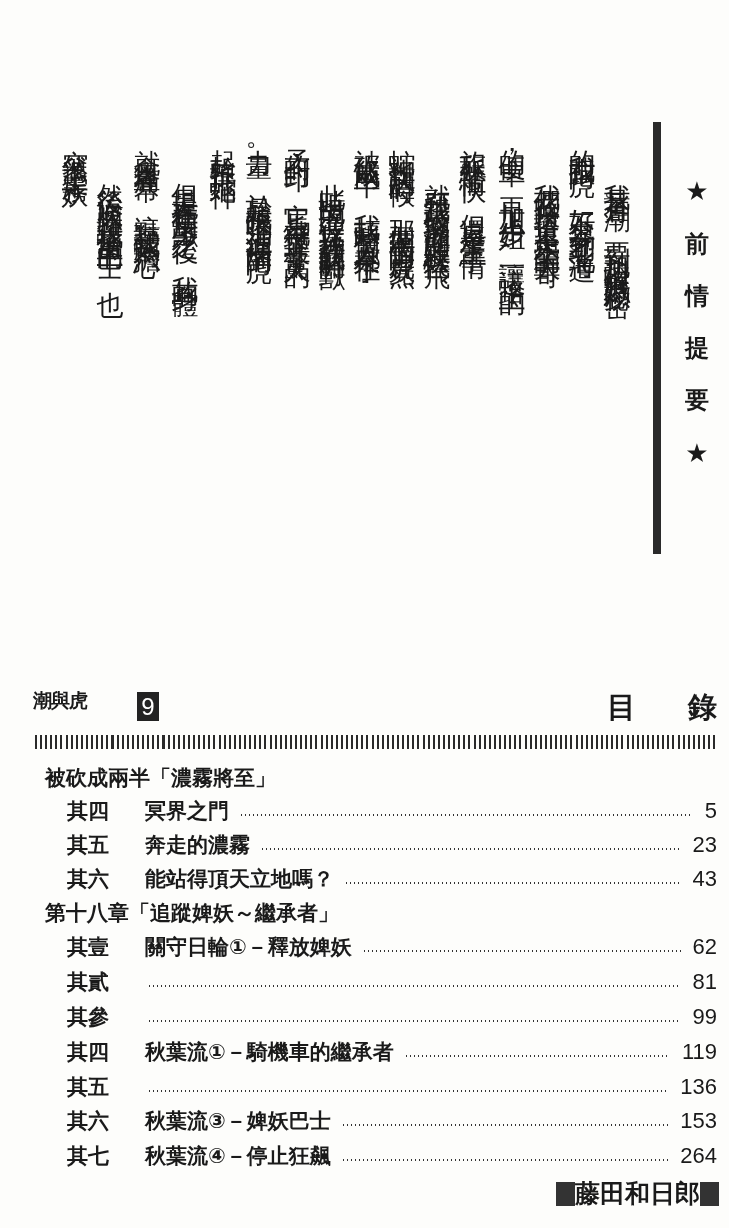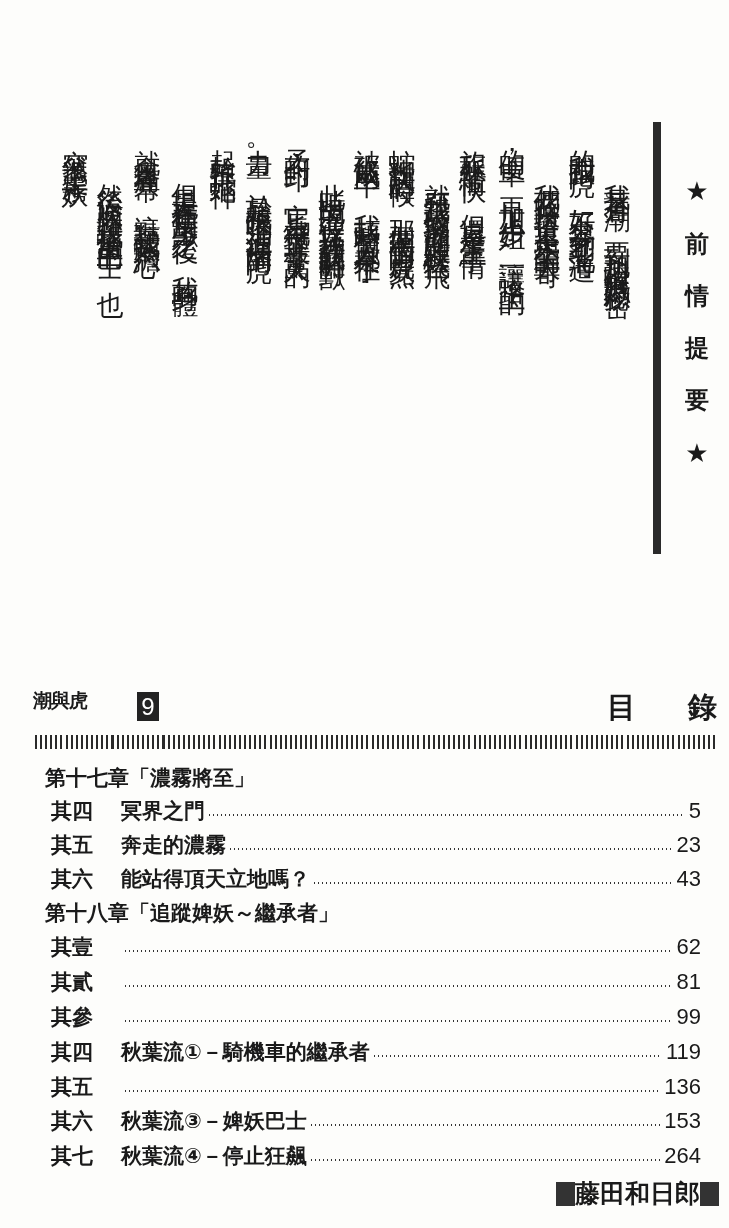--- a/index.html
+++ b/index.html
@@ -41,21 +41,21 @@
   }
   .stripe {
     position: absolute; left: 35px; top: 735px; width: 680px; height: 14px;
     background: repeating-linear-gradient(90deg, #2a2a2a 0 2px, transparent 2px 5.1px);
   }
   .toc-row {
     position: absolute; left: 45px; width: 672px; height: 30px;
     font-size: 21px; line-height: 30px; display: flex; align-items: baseline;
   }
   .toc-row.chapter { font-weight: bold; }
-  .toc-row.item { left: 51px; width: 650px; font-weight: bold; }
+  .toc-row.item { left: 67px; width: 650px; font-weight: bold; gap: 8px; }
   .toc-num { width: 70px; flex: none; }
   .toc-name { flex: none; font-weight: normal; }
   .toc-row.item .toc-name { font-weight: bold; }
   .leader {
     flex: 1 1 auto; margin: 0 4px; height: 2px; align-self: center; margin-top: 8px;
     background: repeating-linear-gradient(90deg, #333 0 1.5px, transparent 1.5px 4px);
   }
   .toc-page { flex: none; font-family: "Liberation Sans", sans-serif; font-weight: normal; font-size: 22px; }
   .author {
     position: absolute; right: 10px; top: 1177px; font-size: 25px; font-weight: bold;
@@ -97,21 +97,21 @@
 
 <section>
   <div class="toc-head">
     <span class="book-title">潮與虎</span>
     <span class="vol-box">9</span>
     <span class="contents-label">目錄</span>
   </div>
   <div class="stripe"></div>
 
   <div class="toc-row chapter" style="top:763px">
-    <span>第十七章「濃霧將至」</span>
+    <span>被砍成兩半「濃霧將至」</span>
   </div>
   <div class="toc-row item" style="top:796px">
     <span class="toc-num">其四</span>
     <span class="toc-name">冥界之門</span>
     <span class="leader"></span>
     <span class="toc-page">5</span>
   </div>
   <div class="toc-row item" style="top:830px">
     <span class="toc-num">其五</span>
     <span class="toc-name">奔走的濃霧</span>
@@ -123,20 +123,21 @@
     <span class="toc-name">能站得頂天立地嗎？</span>
     <span class="leader"></span>
     <span class="toc-page">43</span>
   </div>
 
   <div class="toc-row chapter" style="top:898px">
     <span>第十八章「追蹤婢妖～繼承者」</span>
   </div>
   <div class="toc-row item" style="top:932px">
     <span class="toc-num">其壹</span>
+    <span class="toc-name">關守日輪①－釋放婢妖</span>
     <span class="leader"></span>
     <span class="toc-page">62</span>
   </div>
   <div class="toc-row item" style="top:967px">
     <span class="toc-num">其貳</span>
     <span class="leader"></span>
     <span class="toc-page">81</span>
   </div>
   <div class="toc-row item" style="top:1002px">
     <span class="toc-num">其參</span>

